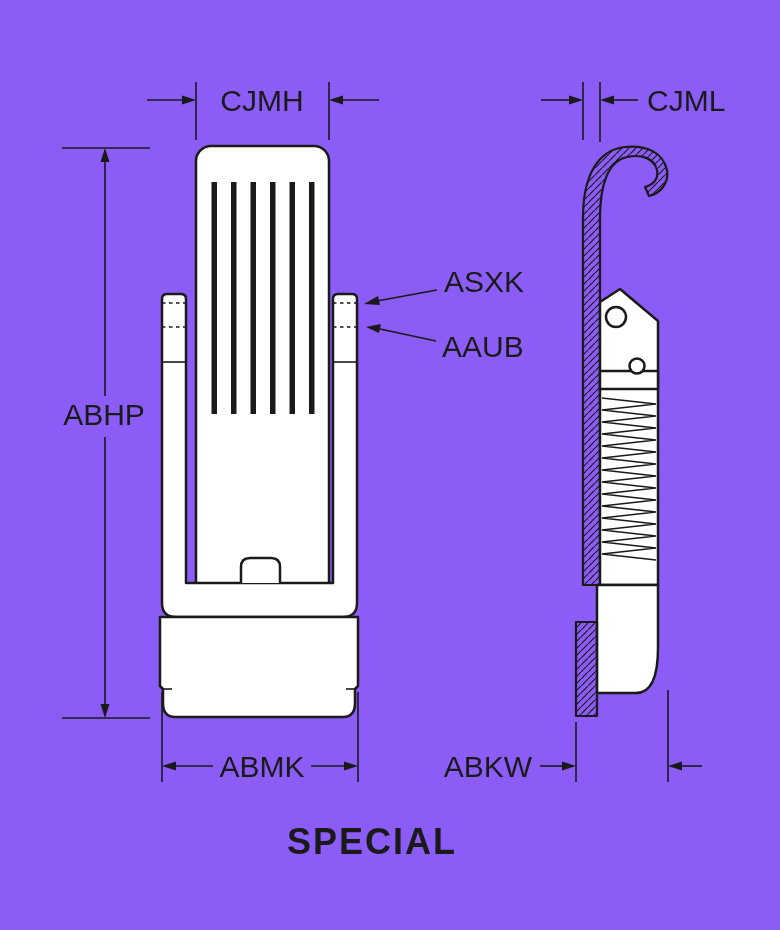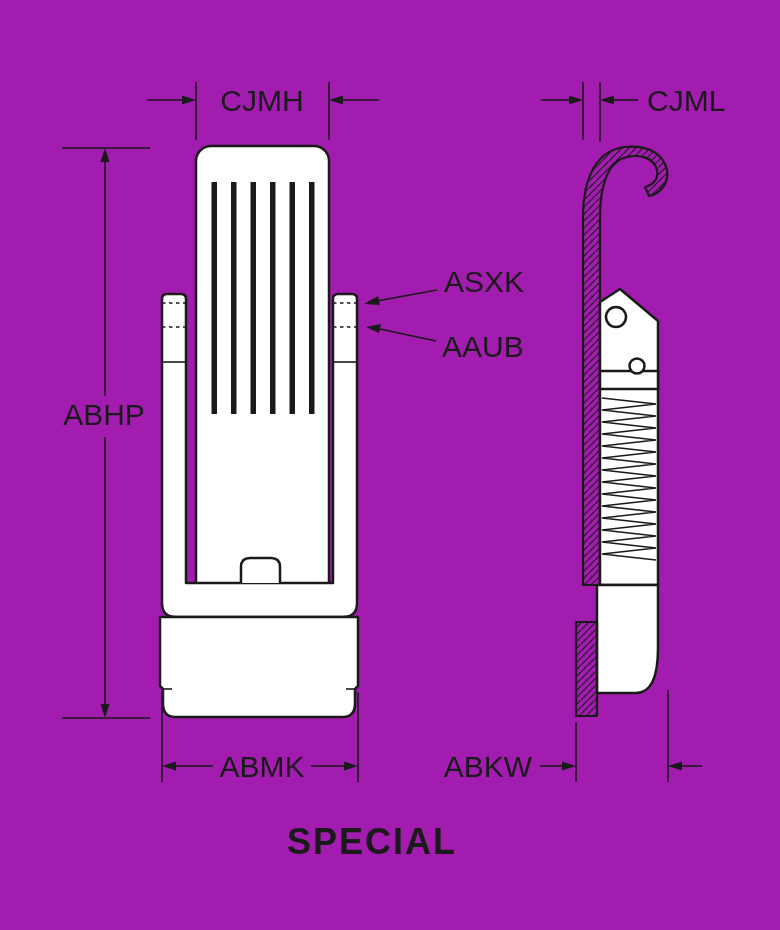--- a/index.html
+++ b/index.html
@@ -4,21 +4,21 @@
 <style>
   html, body {
     margin: 0;
     padding: 0;
     background: #ffffff;
   }
   .stage {
     position: relative;
     width: 780px;
     height: 930px;
-    background: #a21caf;
+    background: #8b5cf6;
     overflow: hidden;
   }
   svg {
     display: block;
   }
   .outline {
     fill: #ffffff;
     stroke: #1a1a1a;
     stroke-width: 2.5;
     stroke-linejoin: round;

